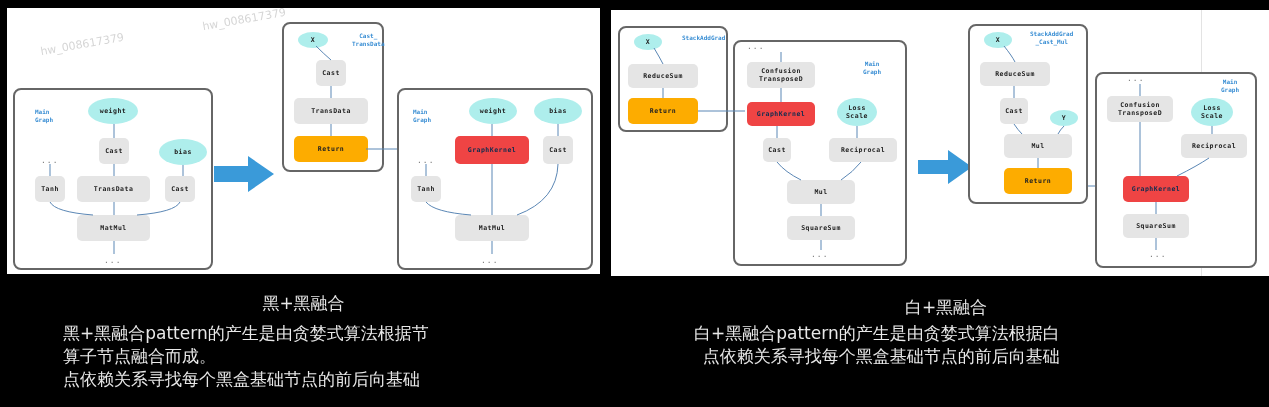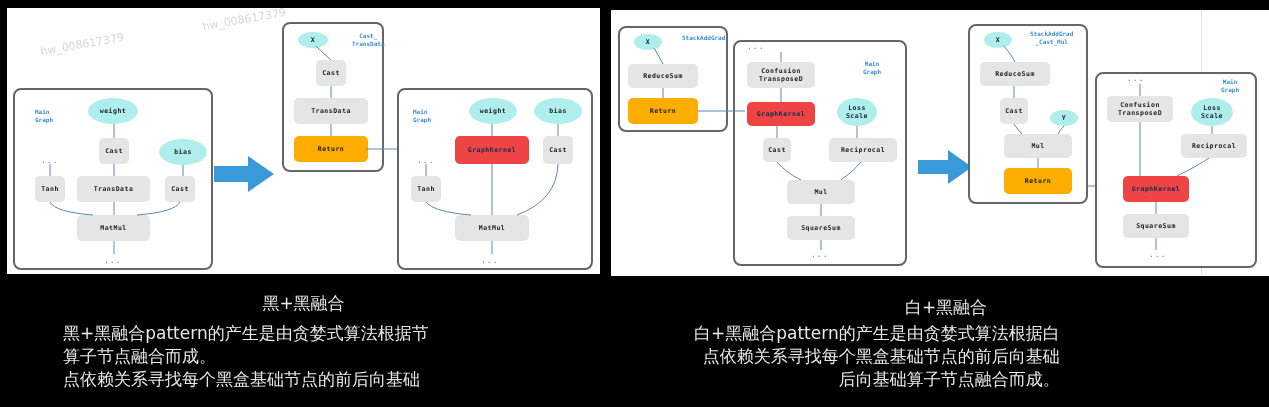--- a/index.html
+++ b/index.html
@@ -230,14 +230,13 @@
 <div class="desc" style="left:63px;top:322px;">
   <div>黑+黑融合pattern的产生是由贪婪式算法根据节</div>
   <div>算子节点融合而成。</div>
   <div>点依赖关系寻找每个黑盒基础节点的前后向基础</div>
 </div>
 
 <div class="caption" style="left:811px;top:284px;width:270px;margin-top:12px;">白+黑融合</div>
 <div class="desc" style="left:694px;top:322px;text-align:right;">
   <div>白+黑融合pattern的产生是由贪婪式算法根据白</div>
   <div>点依赖关系寻找每个黑盒基础节点的前后向基础</div>
-  <div>后向基础算子节点融合而成。</div>
 </div>
 
 </body></html>

